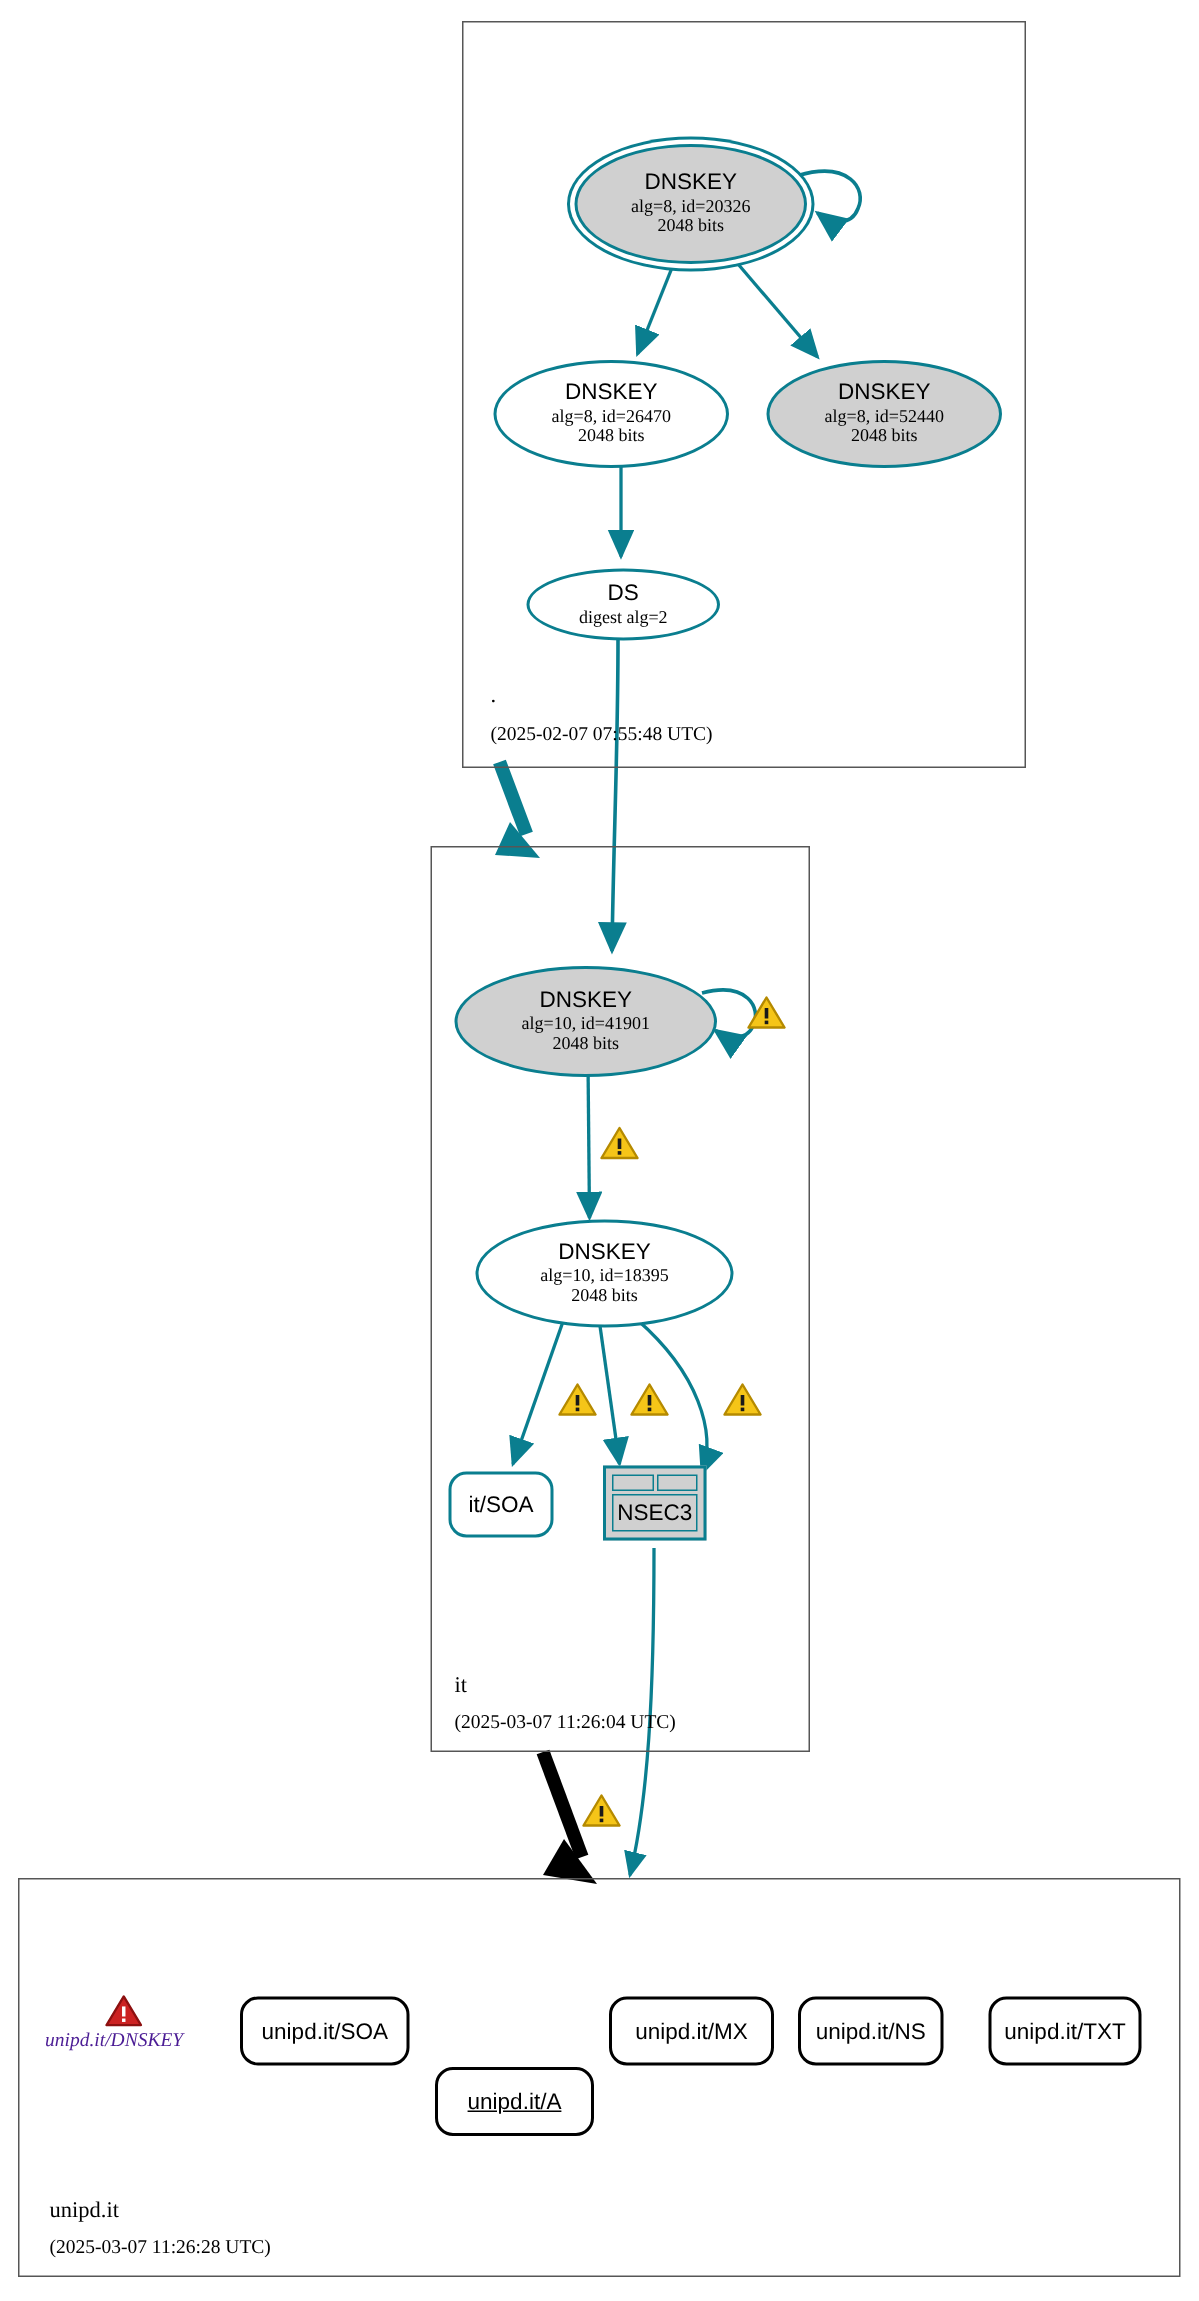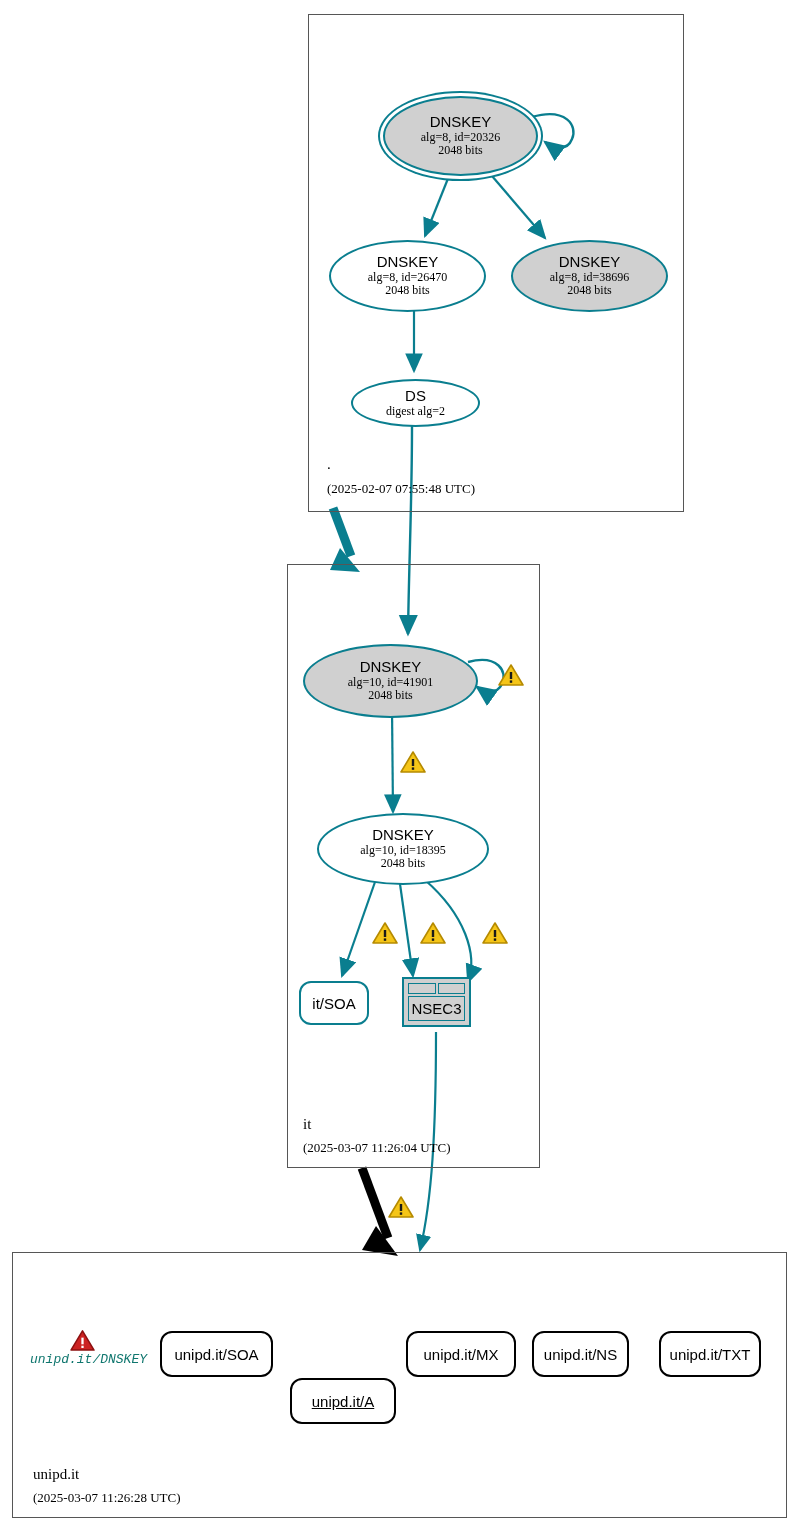--- a/index.html
+++ b/index.html
@@ -116,24 +116,24 @@
     justify-content: center;
     font-family: "Liberation Sans", sans-serif;
     font-size: 15px;
     color: #000000;
     box-sizing: border-box;
   }
 
   
   .node-missing {
     position: absolute;
-    font-family: Liberation Mono, monospace;
+    font-family: Liberation Serif, serif;
     font-style: italic;
     font-size: 13px;
-    color: #0f766e;
+    color: #4c1d95;
     white-space: nowrap;
   }
 
   .alert {
     position: absolute;
     width: 26px;
     height: 24px;
   }
 </style>
 </head>
@@ -200,21 +200,21 @@
   </div>
 
   <div class="node-ellipse" style="left:329px; top:240px; width:157px; height:72px;">
     <span class="node-title">DNSKEY</span>
     <span class="node-sub">alg=8, id=26470</span>
     <span class="node-sub">2048 bits</span>
   </div>
 
   <div class="node-ellipse filled" style="left:511px; top:240px; width:157px; height:72px;">
     <span class="node-title">DNSKEY</span>
-    <span class="node-sub">alg=8, id=38696</span>
+    <span class="node-sub">alg=8, id=52440</span>
     <span class="node-sub">2048 bits</span>
   </div>
 
   <div class="node-ellipse" style="left:351px; top:379px; width:129px; height:48px;">
     <span class="node-title">DS</span>
     <span class="node-sub">digest alg=2</span>
   </div>
 
   <div class="zone-box" style="left:287px; top:564px; width:253px; height:604px;"></div>
 

